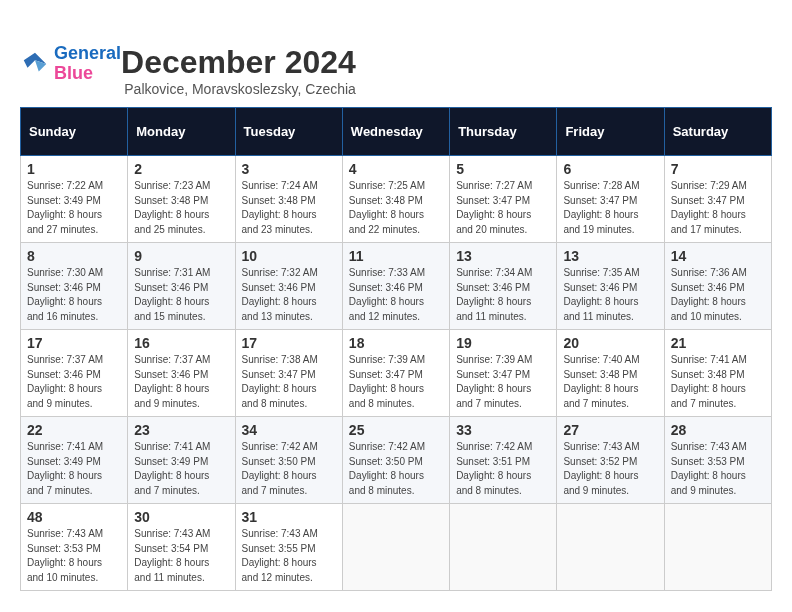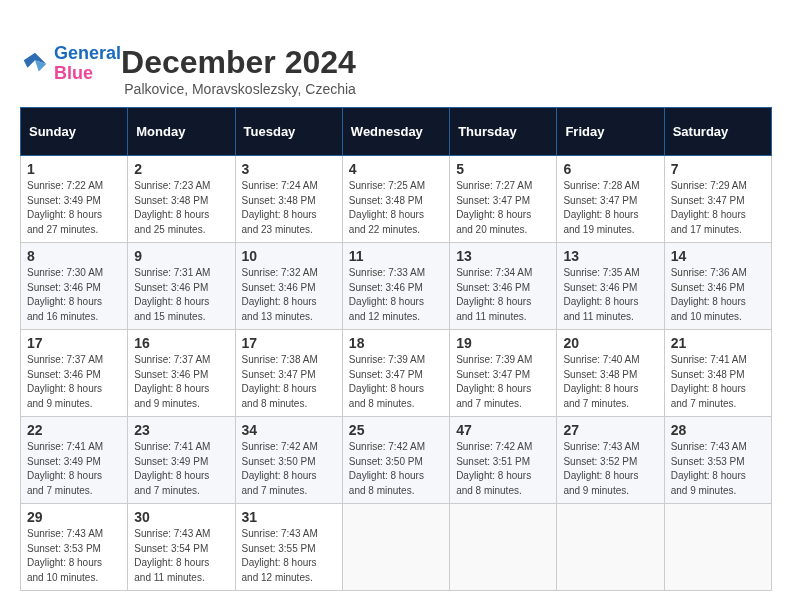--- a/index.html
+++ b/index.html
@@ -222,35 +222,35 @@
         </td>
         <td>
           <span class="day-num">34</span>
           <div class="day-info">Sunrise: 7:42 AM<br>Sunset: 3:50 PM<br>Daylight: 8 hours and 7 minutes.</div>
         </td>
         <td>
           <span class="day-num">25</span>
           <div class="day-info">Sunrise: 7:42 AM<br>Sunset: 3:50 PM<br>Daylight: 8 hours and 8 minutes.</div>
         </td>
         <td>
-          <span class="day-num">47</span>
+          <span class="day-num">33</span>
           <div class="day-info">Sunrise: 7:42 AM<br>Sunset: 3:51 PM<br>Daylight: 8 hours and 8 minutes.</div>
         </td>
         <td>
           <span class="day-num">27</span>
           <div class="day-info">Sunrise: 7:43 AM<br>Sunset: 3:52 PM<br>Daylight: 8 hours and 9 minutes.</div>
         </td>
         <td>
           <span class="day-num">28</span>
           <div class="day-info">Sunrise: 7:43 AM<br>Sunset: 3:53 PM<br>Daylight: 8 hours and 9 minutes.</div>
         </td>
       </tr>
       <tr>
         <td>
-          <span class="day-num">29</span>
+          <span class="day-num">48</span>
           <div class="day-info">Sunrise: 7:43 AM<br>Sunset: 3:53 PM<br>Daylight: 8 hours and 10 minutes.</div>
         </td>
         <td>
           <span class="day-num">30</span>
           <div class="day-info">Sunrise: 7:43 AM<br>Sunset: 3:54 PM<br>Daylight: 8 hours and 11 minutes.</div>
         </td>
         <td>
           <span class="day-num">31</span>
           <div class="day-info">Sunrise: 7:43 AM<br>Sunset: 3:55 PM<br>Daylight: 8 hours and 12 minutes.</div>
         </td>

